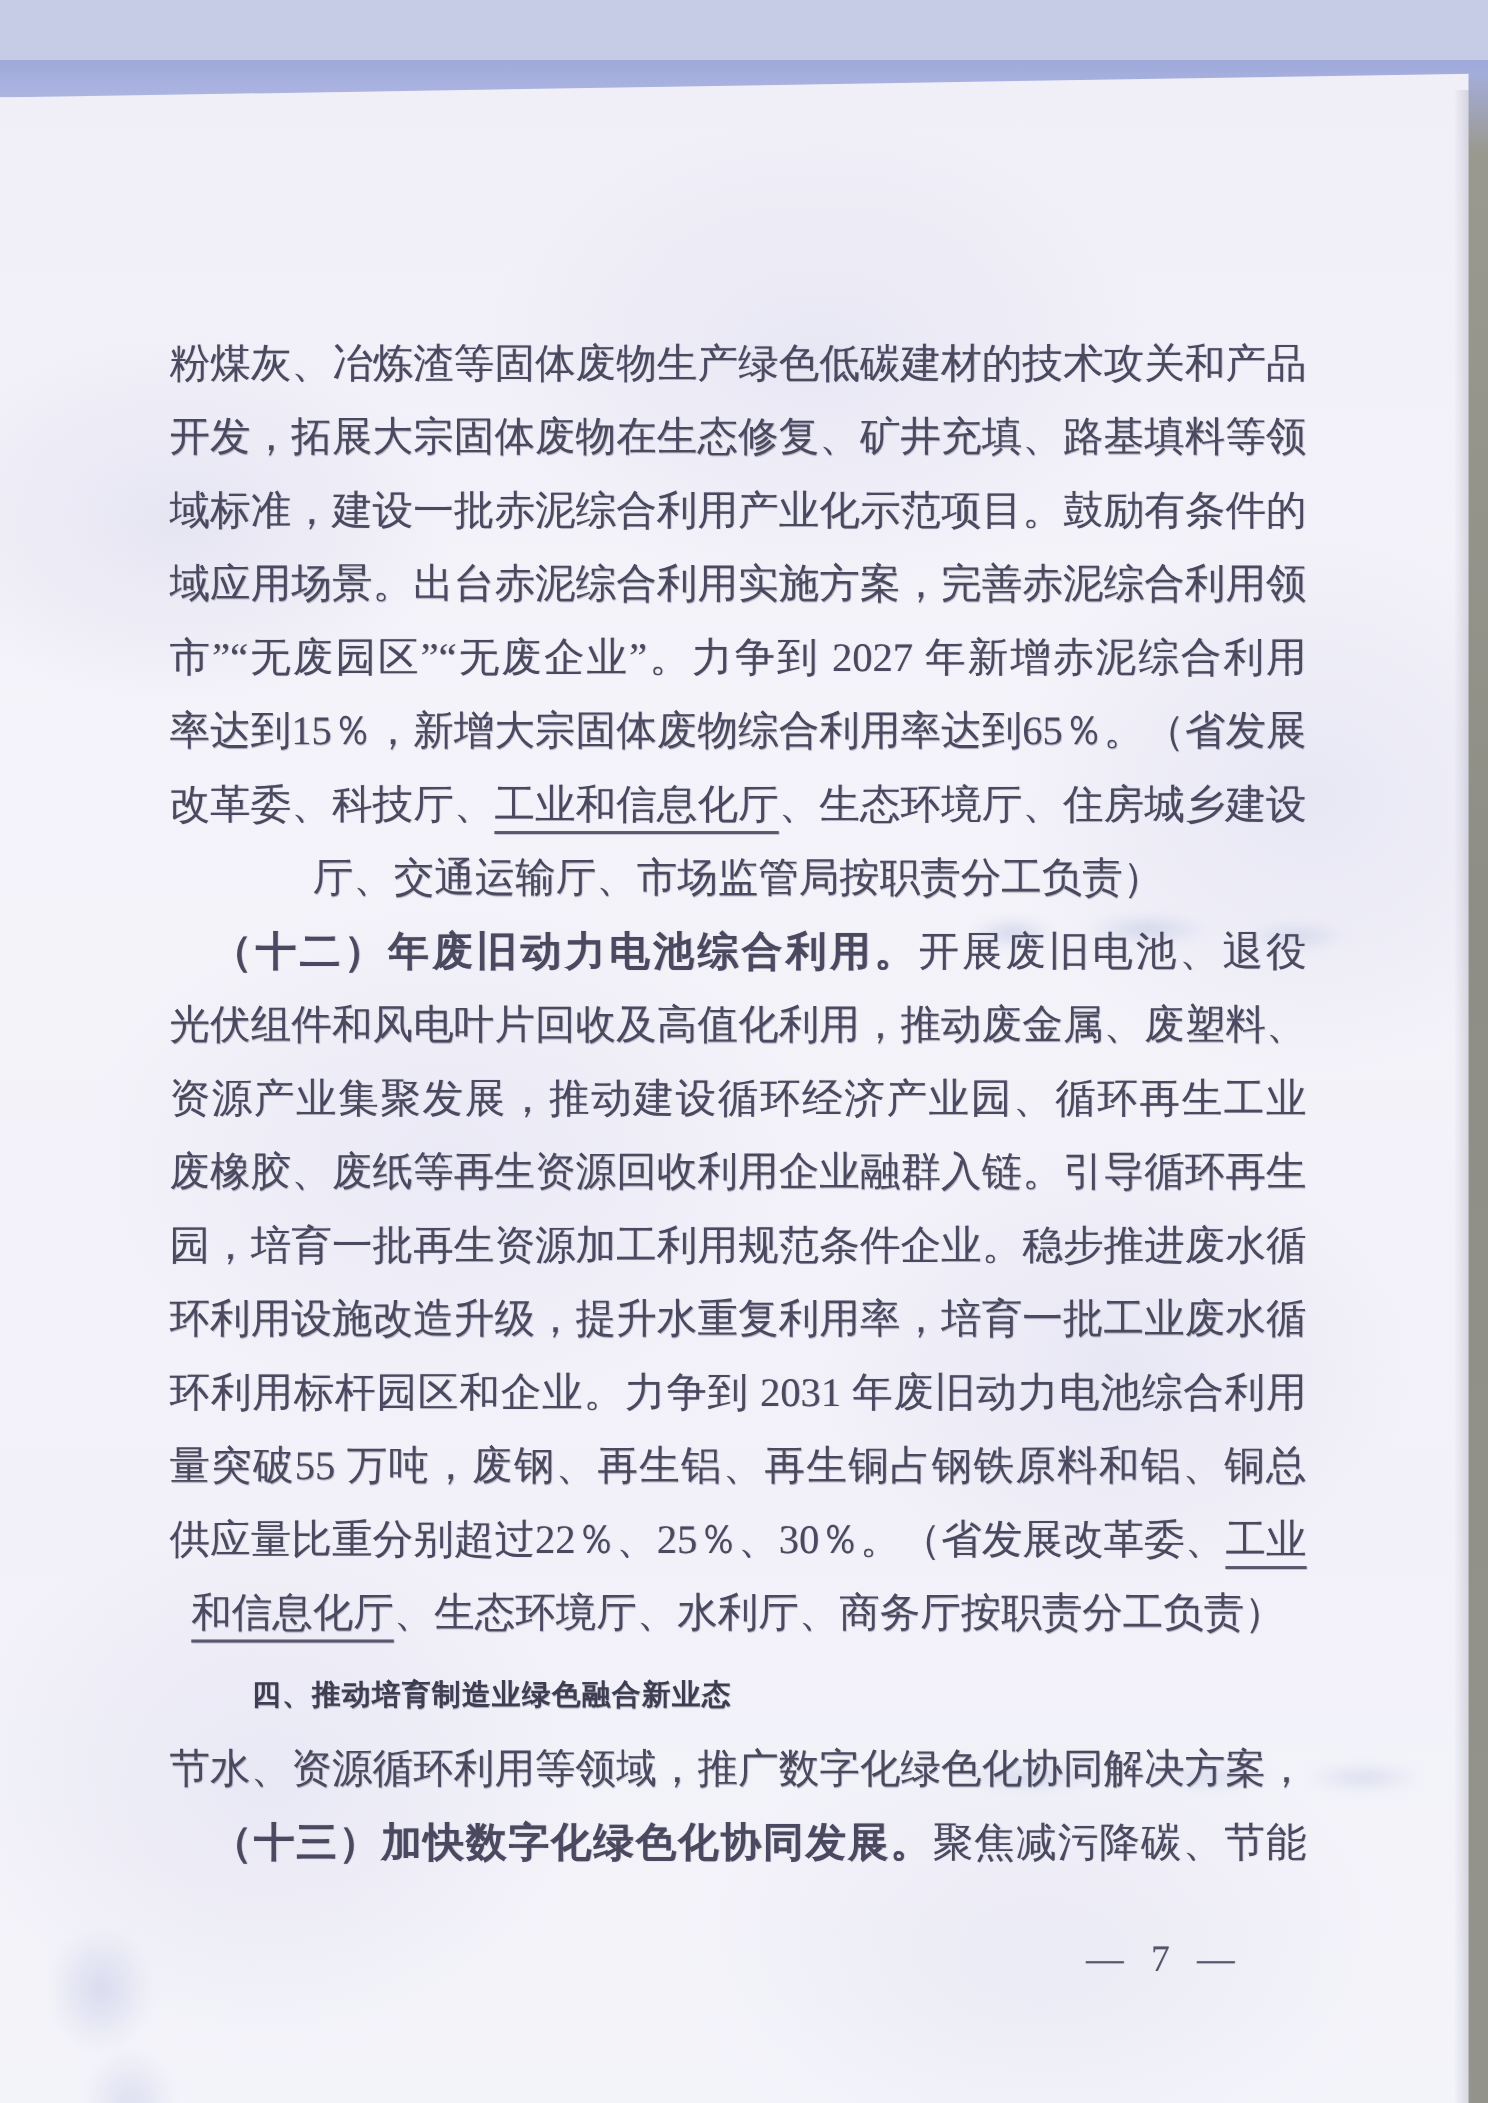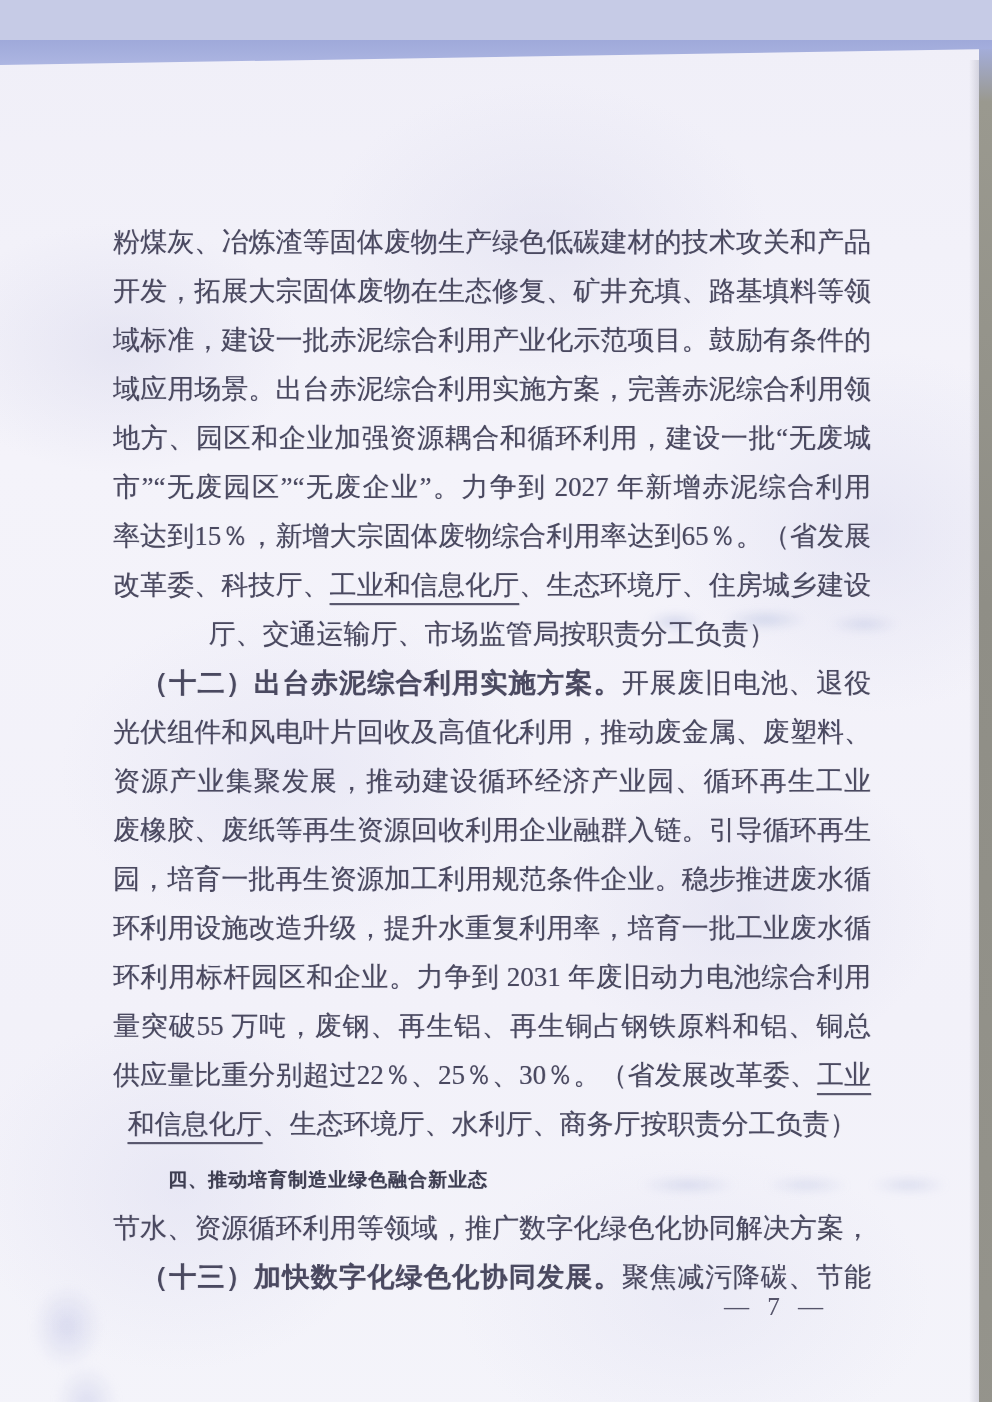--- a/index.html
+++ b/index.html
@@ -121,30 +121,29 @@
   <div class="bleed bleed-1"></div>
   <div class="bleed bleed-2"></div>
   <div class="bleed bleed-3"></div>
 
   <div class="text-block">
 
     <div class="line">粉煤灰、冶炼渣等固体废物生产绿色低碳建材的技术攻关和产品</div>
     <div class="line">开发，拓展大宗固体废物在生态修复、矿井充填、路基填料等领</div>
     <div class="line">域标准，建设一批赤泥综合利用产业化示范项目。鼓励有条件的</div>
     <div class="line">域应用场景。出台赤泥综合利用实施方案，完善赤泥综合利用领</div>
-    <div class="line">地方、园区和企业加强资源耦合和循环利用，建设一批“无废城</div>
     <div class="line">市”“无废园区”“无废企业”。力争到 2027 年新增赤泥综合利用</div>
     <div class="line">率达到15％，新增大宗固体废物综合利用率达到65％。（省发展</div>
     <div class="line">
       <span>改革委、科技厅、</span><span class="u">工业和信息化厅</span><span>、生态环境厅、住房城乡建设</span>
     </div>
     <div class="line no-just">厅、交通运输厅、市场监管局按职责分工负责）</div>
 
     <div class="line lead-indent">
-      <span class="lead-strong">（十二）出台赤泥综合利用实施方案。</span><span>开展废旧电池、退役</span>
+      <span class="lead-strong">（十二）年废旧动力电池综合利用。</span><span>开展废旧电池、退役</span>
     </div>
     <div class="line">光伏组件和风电叶片回收及高值化利用，推动废金属、废塑料、</div>
     <div class="line">资源产业集聚发展，推动建设循环经济产业园、循环再生工业</div>
     <div class="line">废橡胶、废纸等再生资源回收利用企业融群入链。引导循环再生</div>
     <div class="line">园，培育一批再生资源加工利用规范条件企业。稳步推进废水循</div>
     <div class="line">环利用设施改造升级，提升水重复利用率，培育一批工业废水循</div>
     <div class="line">环利用标杆园区和企业。力争到 2031 年废旧动力电池综合利用</div>
     <div class="line">量突破55 万吨，废钢、再生铝、再生铜占钢铁原料和铝、铜总</div>
     <div class="line">
       <span>供应量比重分别超过22％、25％、30％。（省发展改革委、</span><span class="u">工业</span>

